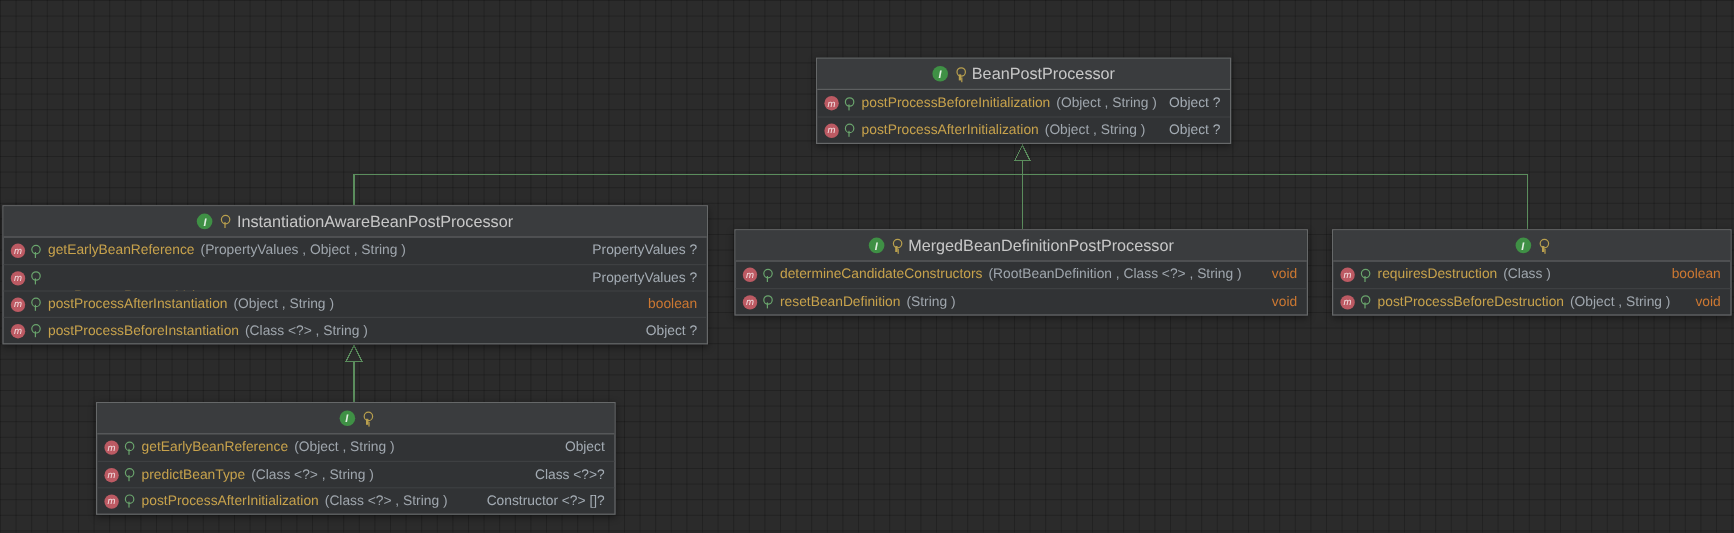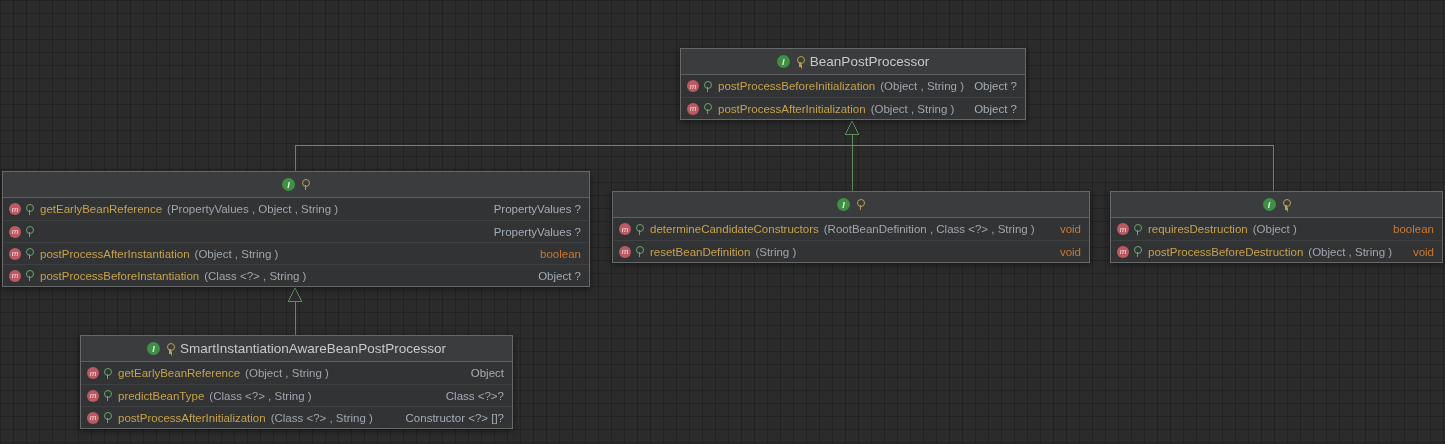--- a/index.html
+++ b/index.html
@@ -116,20 +116,21 @@
         <span class="m-params">(Object , String )</span>
         <span class="m-return">Object ?</span>
       </div>
     </div>
   </div>
 
   <div class="node n1">
     <div class="node-header">
       <span class="icon-interface">I</span>
       <span class="icon-key gold"></span>
+      <span class="node-title">InstantiationAwareBeanPostProcessor</span>
     </div>
     <div class="node-body">
       <div class="row">
         <span class="icons">
             <span class="icon-method">m</span>
             <span class="icon-key"></span>
           </span>
         <span class="m-name">getEarlyBeanReference</span>
         <span class="m-params">(PropertyValues , Object , String )</span>
         <span class="m-return">PropertyValues ?</span>
@@ -160,20 +161,21 @@
         <span class="m-params">(Class &lt;?&gt; , String )</span>
         <span class="m-return">Object ?</span>
       </div>
     </div>
   </div>
 
   <div class="node n2">
     <div class="node-header">
       <span class="icon-interface">I</span>
       <span class="icon-key gold"></span>
+      <span class="node-title">MergedBeanDefinitionPostProcessor</span>
     </div>
     <div class="node-body">
       <div class="row">
         <span class="icons">
             <span class="icon-method">m</span>
             <span class="icon-key"></span>
           </span>
         <span class="m-name">determineCandidateConstructors</span>
         <span class="m-params">(RootBeanDefinition , Class &lt;?&gt; , String )</span>
         <span class="m-return kw">void</span>
@@ -195,40 +197,39 @@
       <span class="icon-interface">I</span>
       <span class="icon-key gold"></span>
     </div>
     <div class="node-body">
       <div class="row">
         <span class="icons">
             <span class="icon-method">m</span>
             <span class="icon-key"></span>
           </span>
         <span class="m-name">requiresDestruction</span>
-        <span class="m-params">(Object )</span>
+        <span class="m-params">(Class )</span>
         <span class="m-return kw">boolean</span>
       </div>
       <div class="row">
         <span class="icons">
             <span class="icon-method">m</span>
             <span class="icon-key"></span>
           </span>
         <span class="m-name">postProcessBeforeDestruction</span>
         <span class="m-params">(Object , String )</span>
         <span class="m-return kw">void</span>
       </div>
     </div>
   </div>
 
   <div class="node n4">
     <div class="node-header">
       <span class="icon-interface">I</span>
       <span class="icon-key gold"></span>
-      <span class="node-title">SmartInstantiationAwareBeanPostProcessor</span>
     </div>
     <div class="node-body">
       <div class="row">
         <span class="icons">
             <span class="icon-method">m</span>
             <span class="icon-key"></span>
           </span>
         <span class="m-name">getEarlyBeanReference</span>
         <span class="m-params">(Object , String )</span>
         <span class="m-return">Object</span>

